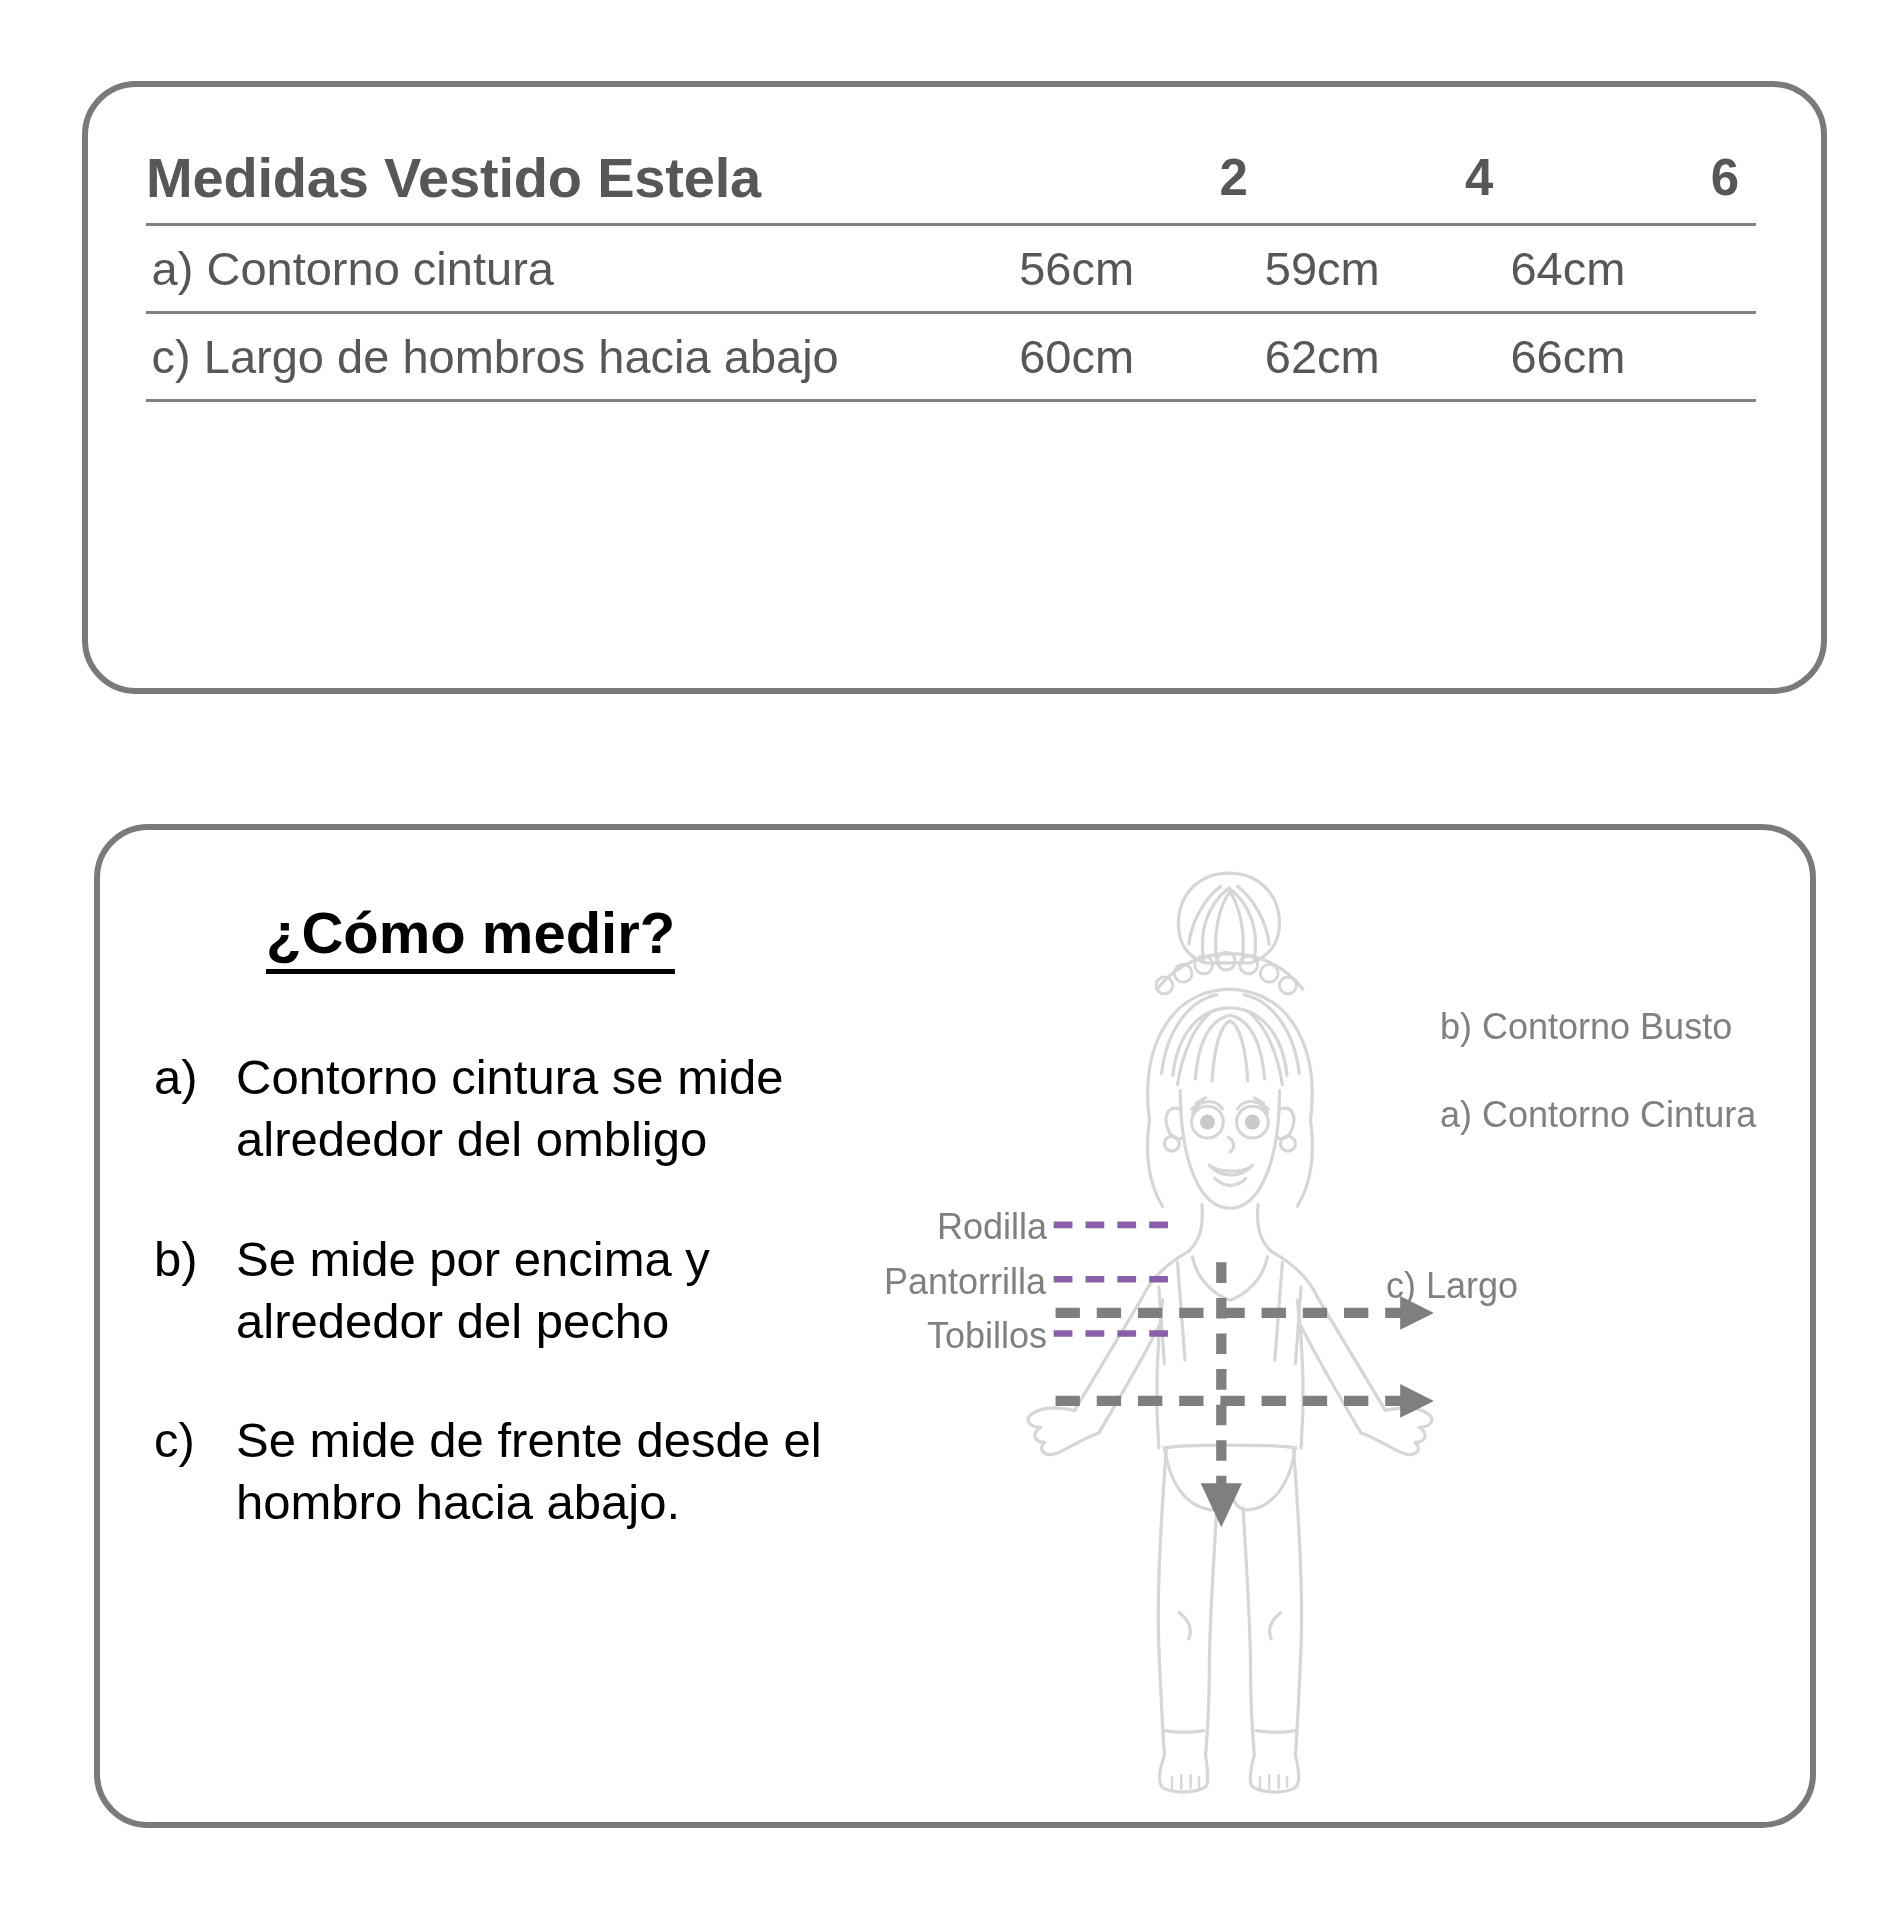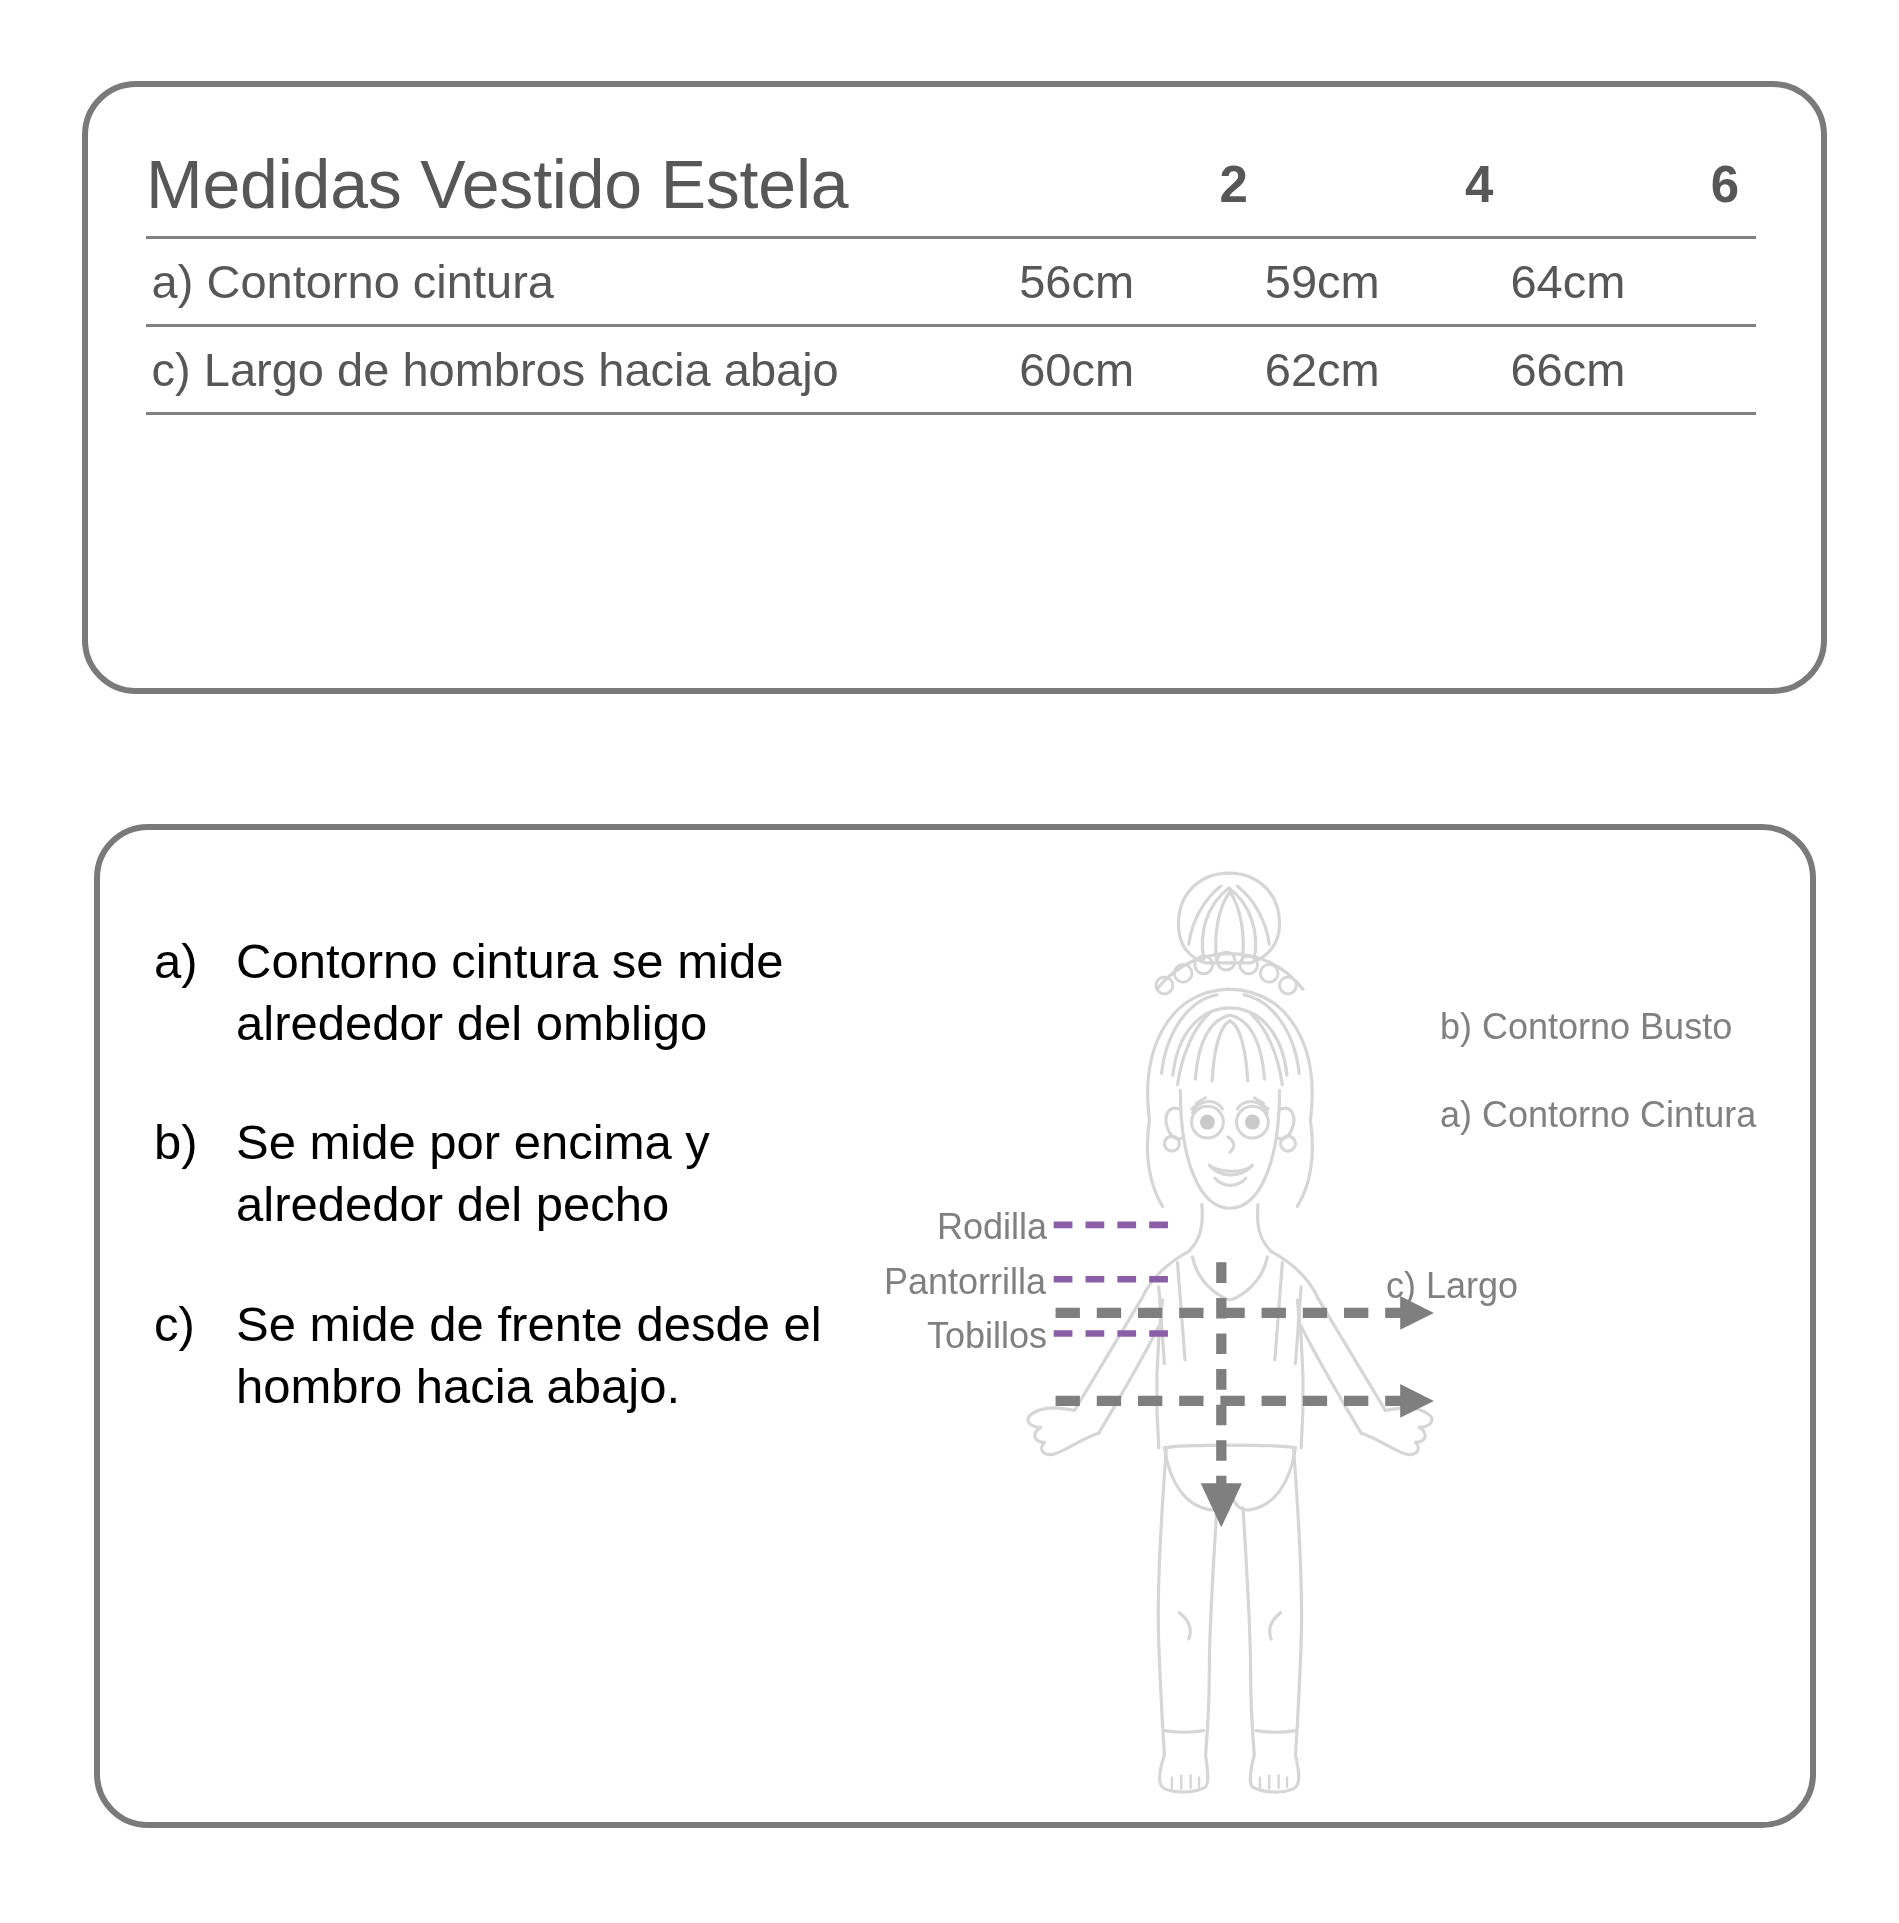--- a/index.html
+++ b/index.html
@@ -51,22 +51,22 @@
     color: #575757;
   }
   .size-table .row-sep td {
     border-bottom: 3.7px solid #808080;
   }
 
   .col-label   { width: 871px; }
   .col-size    { width: 245px; text-align: right; padding-right: 17px !important; }
 
   .hdr-title {
-    font-size: 68px;
-    font-weight: normal;
+    font-size: 56px;
+    font-weight: bold;
     color: #4d4d4d;
     letter-spacing: -0.2px;
     padding-bottom: 13px !important;
   }
   .hdr-size {
     font-size: 51px;
     font-weight: bold;
     color: #4d4d4d;
     padding-bottom: 13px !important;
   }
@@ -215,20 +215,23 @@
         <td class="cell-val">66cm</td>
       </tr>
 
     </tbody>
   </table>
 </div>
 
 <div class="panel" id="howto-panel">
 
   <div id="howto-left">
+    <div style="text-align:left;">
+      <h2 class="howto-title">¿Cómo medir?</h2>
+    </div>
 
     <ul class="howto-list">
       <li class="howto-item">
         <span class="howto-marker">a)</span>
         <span class="howto-text">Contorno cintura se mide alrededor del ombligo</span>
       </li>
       <li class="howto-item">
         <span class="howto-marker">b)</span>
         <span class="howto-text">Se mide por encima y alrededor del pecho</span>
       </li>

